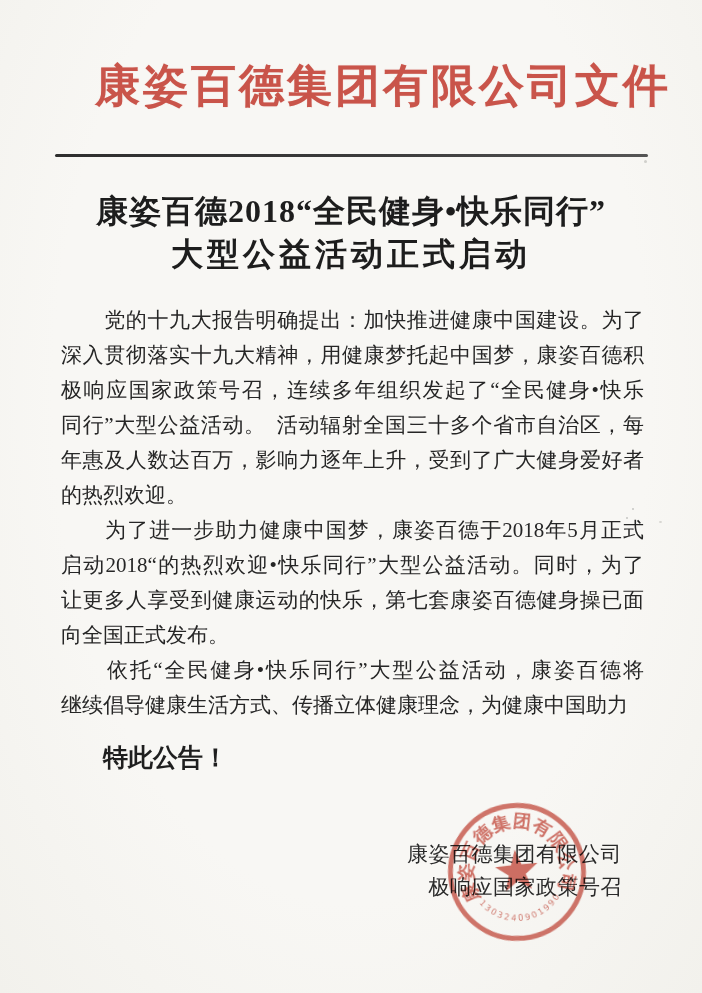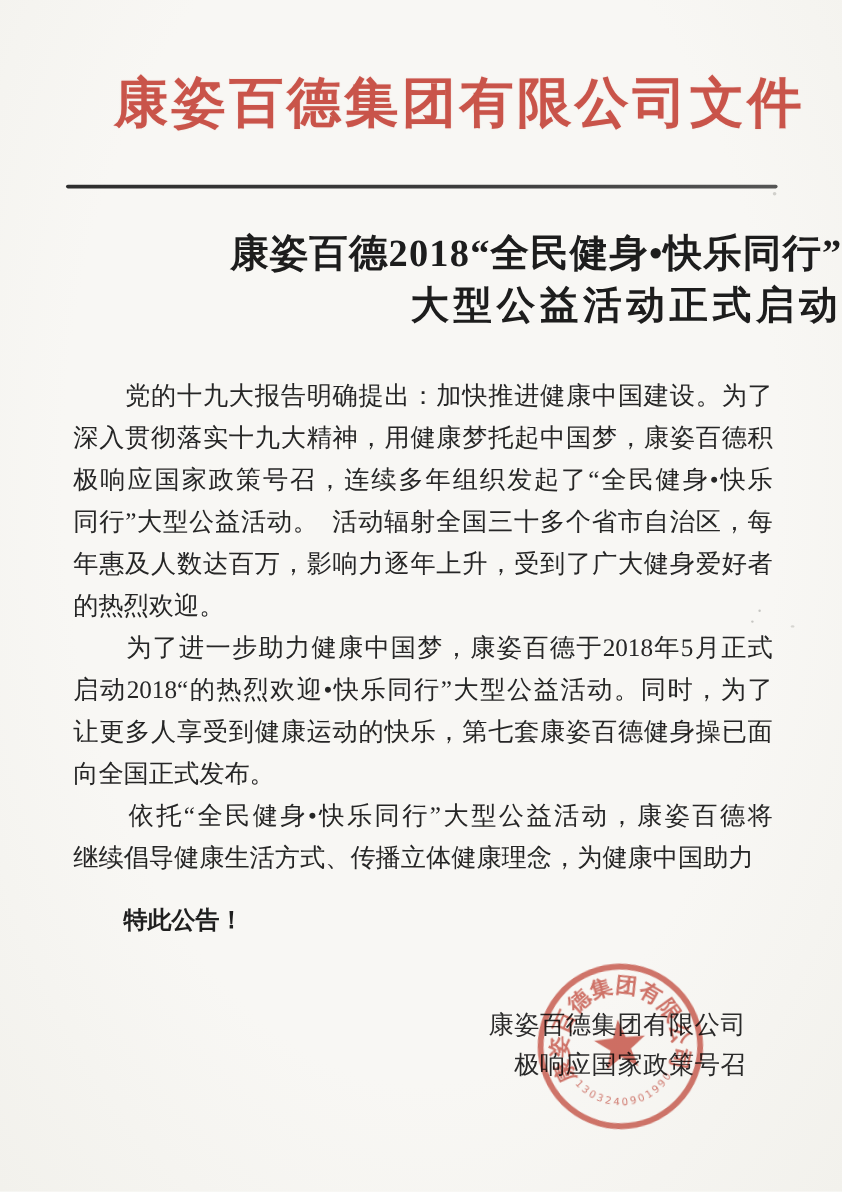--- a/index.html
+++ b/index.html
@@ -22,44 +22,44 @@
     white-space:nowrap;
     padding-left:32px;
   }
   .divider{
     position:absolute;top:154px;left:55px;width:593px;height:3px;
     background:linear-gradient(to right,#2e2e2e 0%,#3c3c3c 55%,#555 100%);
     border-radius:2px;
   }
   .doc-title{
     position:absolute;top:190px;left:0;width:702px;
-    text-align:right;color:#1d1d1d;
+    text-align:center;color:#1d1d1d;
     font-weight:bold;font-size:32px;line-height:43px;
   }
   .doc-title .t1{letter-spacing:1px;white-space:nowrap;}
   .doc-title .t2{letter-spacing:4px;white-space:nowrap;}
   .body-text{
-    position:absolute;top:313px;left:61px;width:583px;
+    position:absolute;top:303px;left:61px;width:583px;
     font-size:21px;line-height:35px;color:#262626;
   }
   .para{margin:0;}
   .para .line{
     text-align:justify;
     text-align-last:justify;
     height:35px;
   }
   .para .line:last-child{
     text-align:center;
     text-align-last:left;
   }
   .closing{
     margin-top:17px;
     padding-left:42px;
     font-weight:bold;
-    font-size:20px;
+    font-size:25px;
     color:#1f1f1f;
   }
   .signature{
     position:absolute;top:838px;right:80px;
     text-align:right;
     font-size:21px;line-height:33px;color:#2a2a2a;
     letter-spacing:0.5px;
   }
   .seal{
     position:absolute;left:447px;top:802px;width:140px;height:140px;

